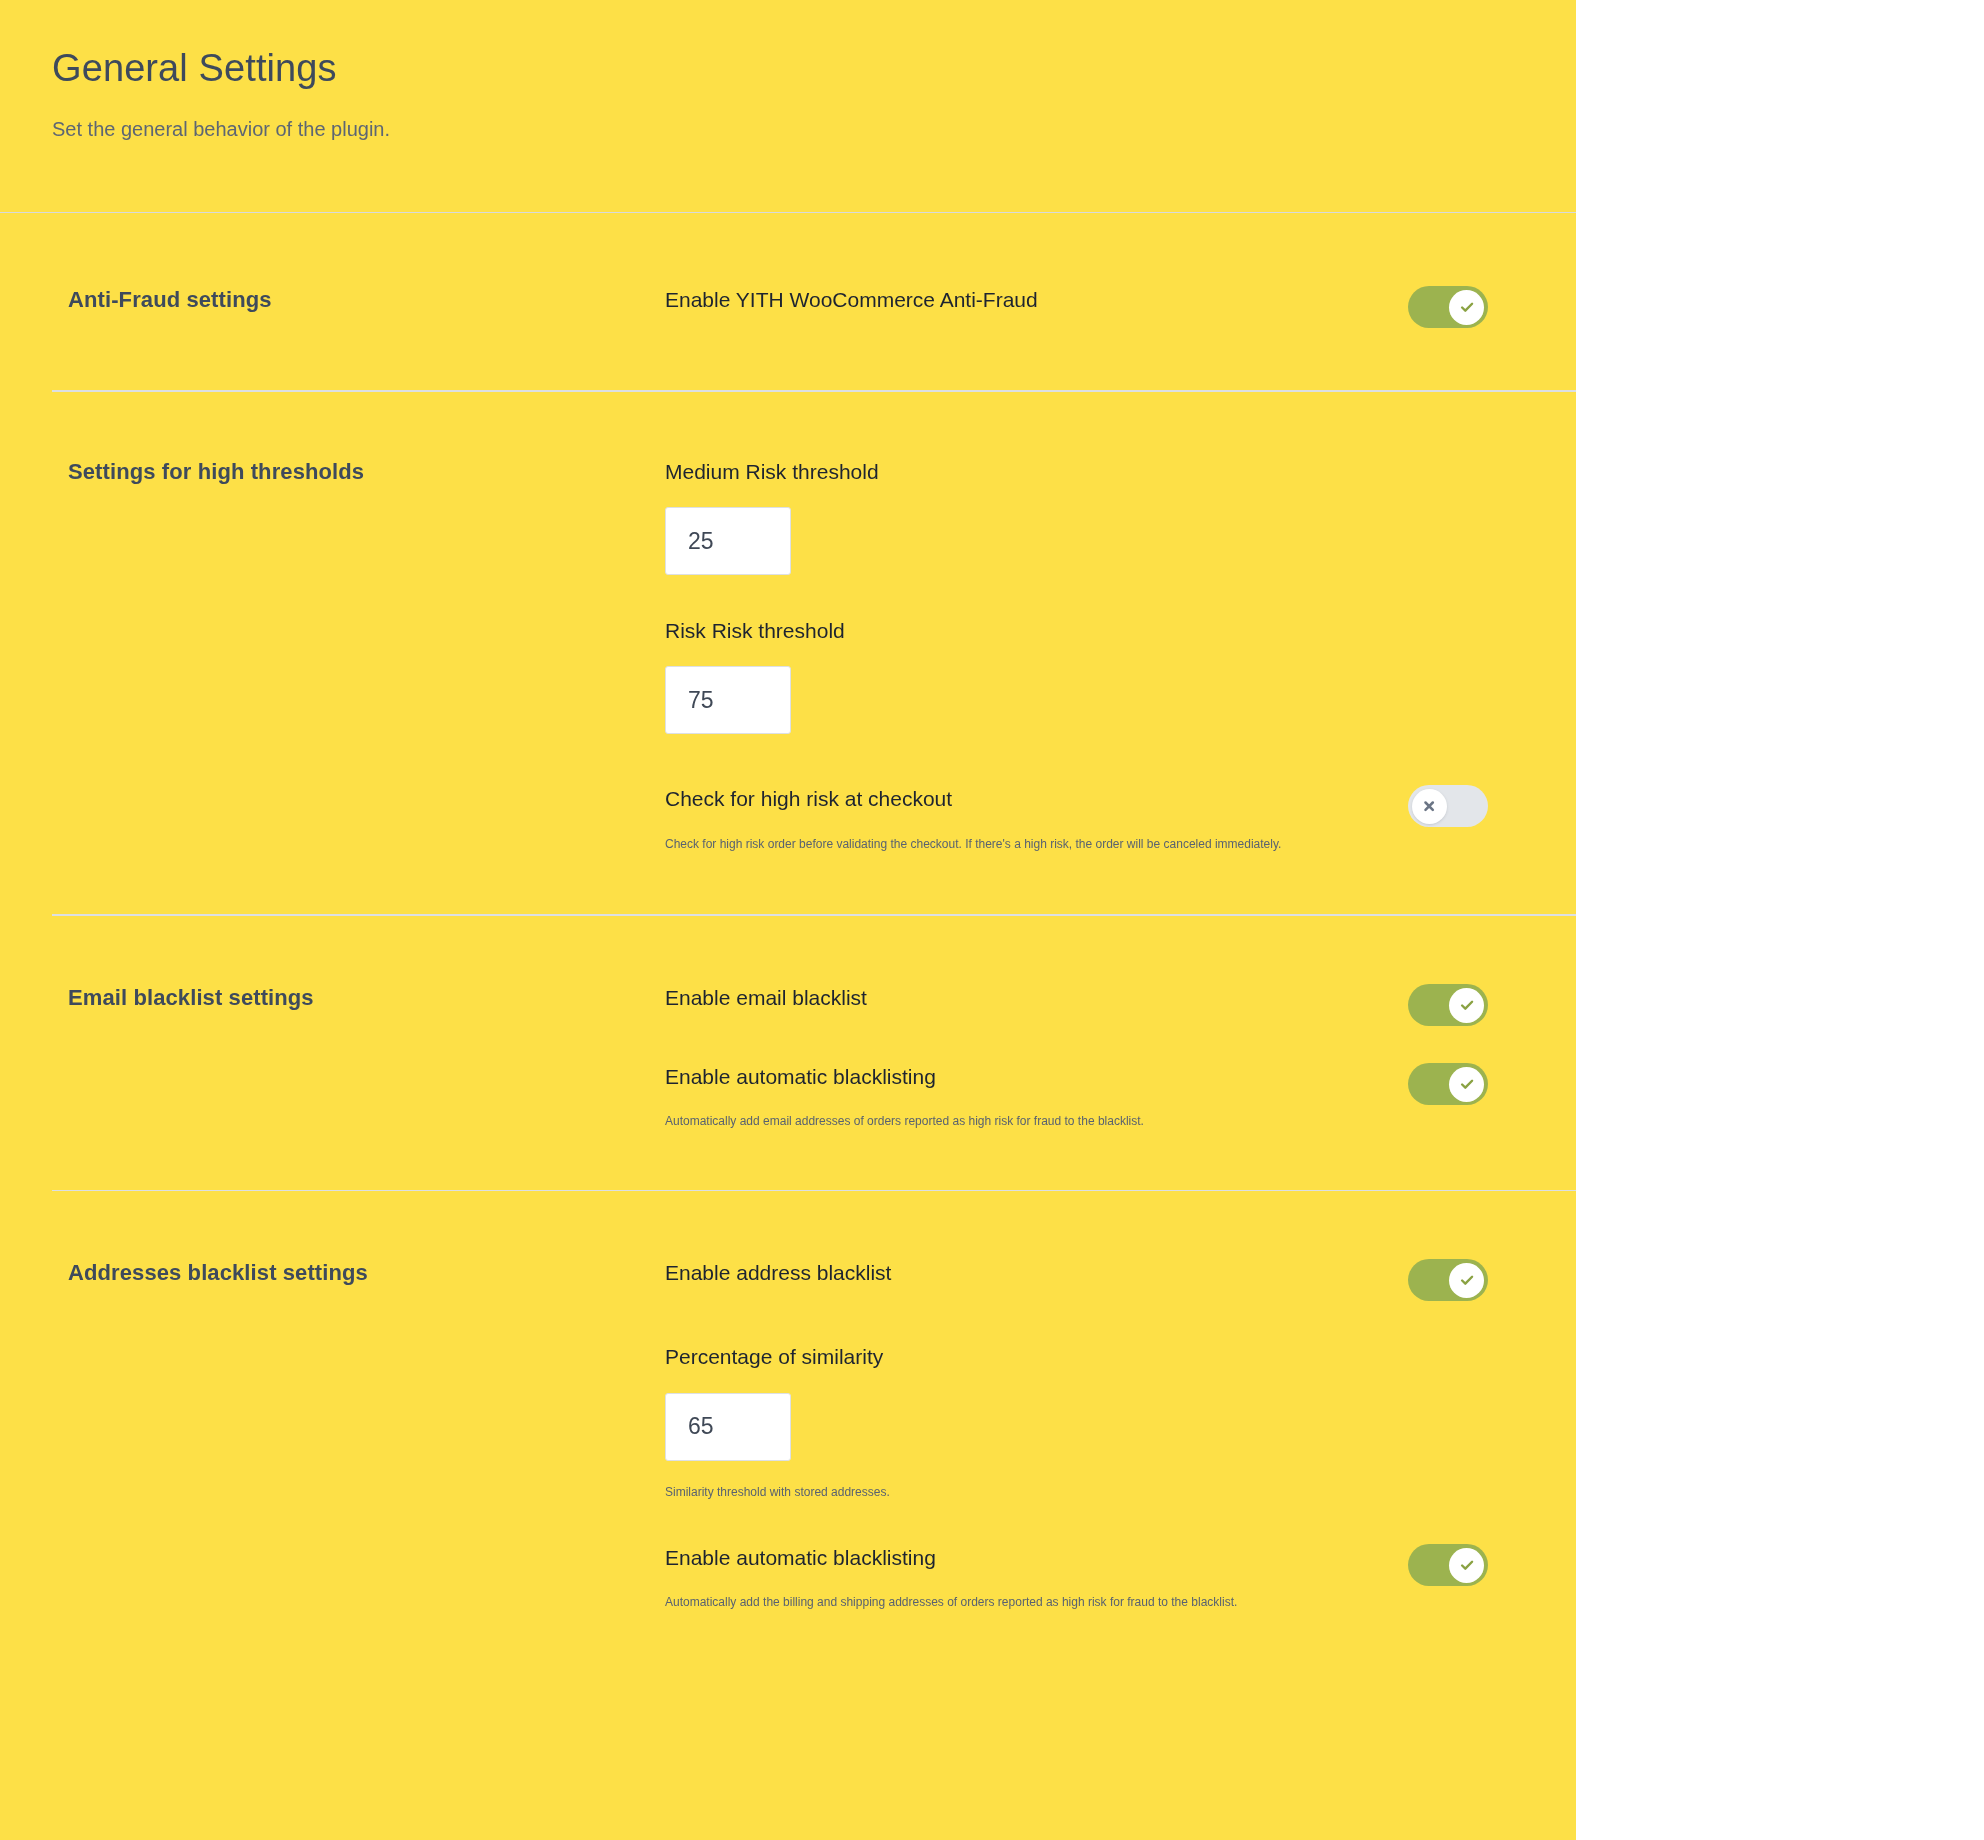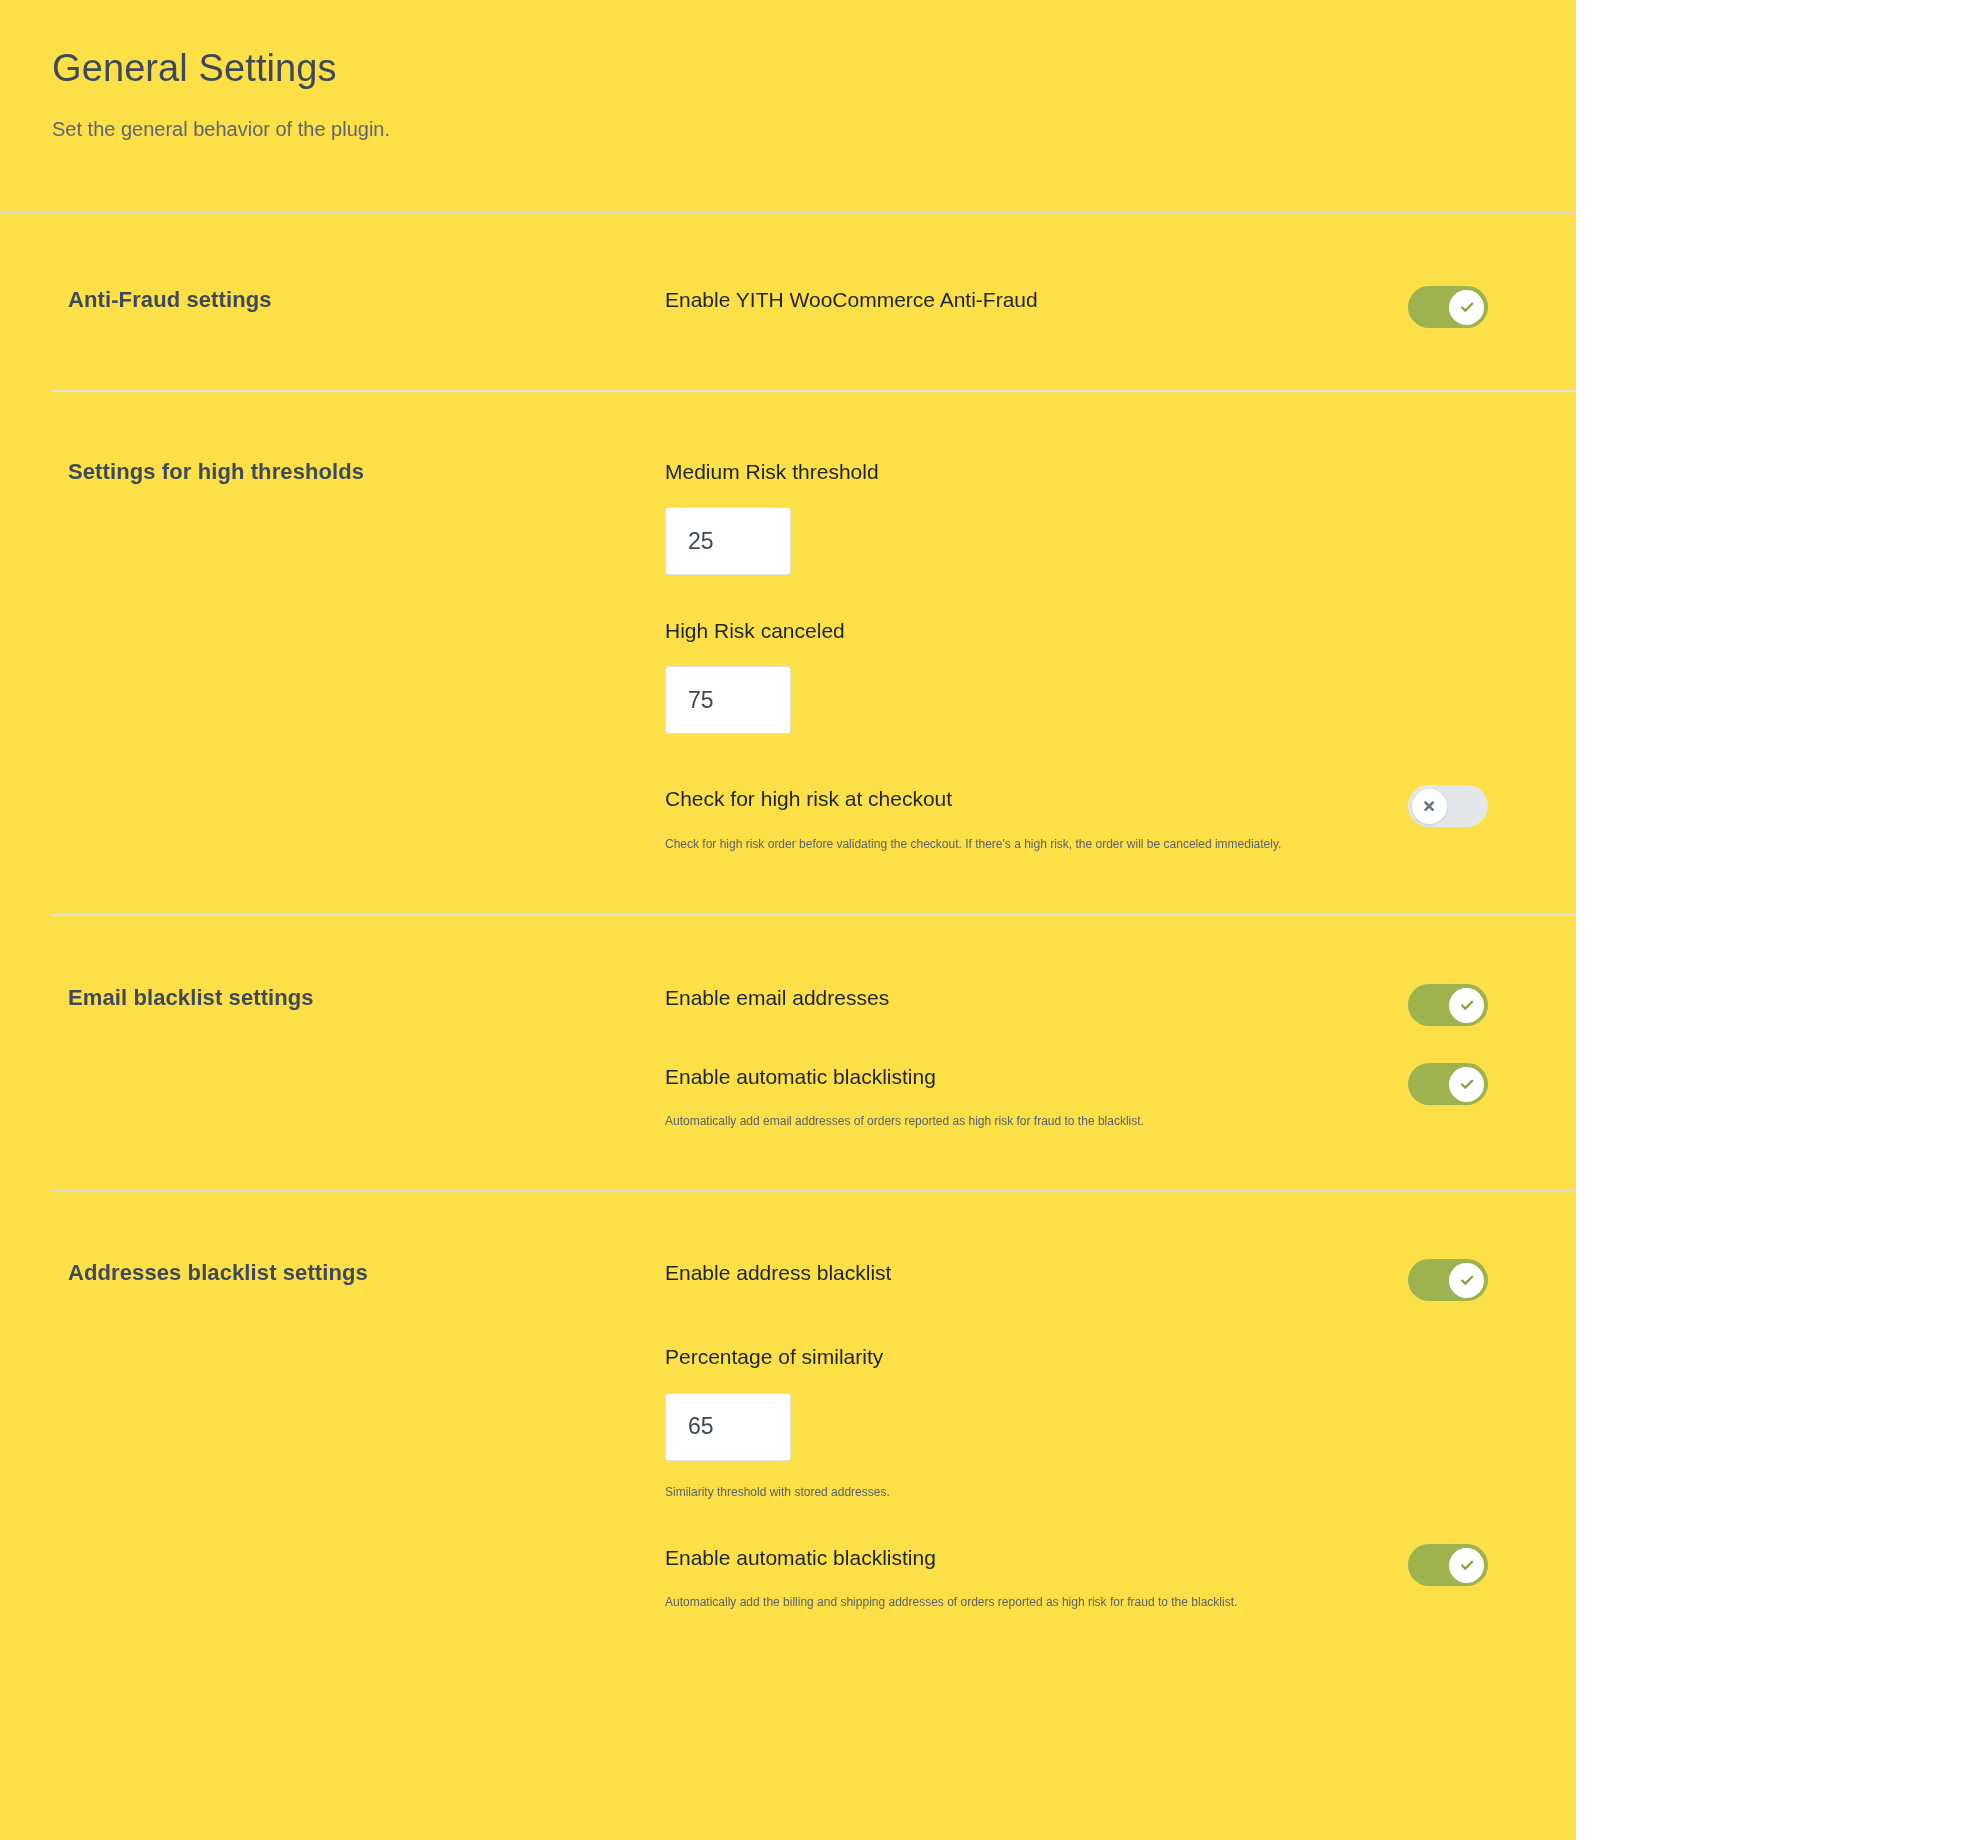--- a/index.html
+++ b/index.html
@@ -192,21 +192,21 @@
   <div class="section" style="padding-top:66px; padding-bottom:60px;">
     <div class="section-title">Settings for high thresholds</div>
     <div class="section-body">
 
       <div>
         <div class="field-label">Medium Risk threshold</div>
         <input class="field-input mt-24" type="text" value="25" style="">
       </div>
 
       <div class="mt-46">
-        <div class="field-label">High Risk canceled</div>
+        <div class="field-label">Risk Risk threshold</div>
         <input class="field-input mt-24" type="text" value="75" style="">
       </div>
 
       <div class="field-row mt-56">
         <div class="field-main">
           <div class="field-label">Check for high risk at checkout</div>
           <div class="field-desc mt-24">Check for high risk order before validating the checkout. If there's a high risk, the order will be canceled immediately.</div>
         </div>
         <div class="toggle off" role="switch" aria-checked="false">
           <span class="knob">
@@ -223,21 +223,21 @@
   </div>
 
   <div class="section-divider"></div>
 
   <div class="section" style="padding-top:68px; padding-bottom:58px;">
     <div class="section-title">Email blacklist settings</div>
     <div class="section-body">
 
       <div class="field-row">
         <div class="field-main">
-          <div class="field-label">Enable email addresses</div>
+          <div class="field-label">Enable email blacklist</div>
         </div>
         <div class="toggle on" role="switch" aria-checked="true">
           <span class="knob">
             <span>
               <svg width="18.3" height="18.3" viewBox="0 0 20 20" aria-hidden="true">
                 <path d="M4.5 10.4 L8 13.8 L15.4 6.3" fill="none" stroke="#8aa243" stroke-width="2.6" stroke-linecap="round" stroke-linejoin="round"></path>
               </svg>
             </span>
           </span>
         </div>

